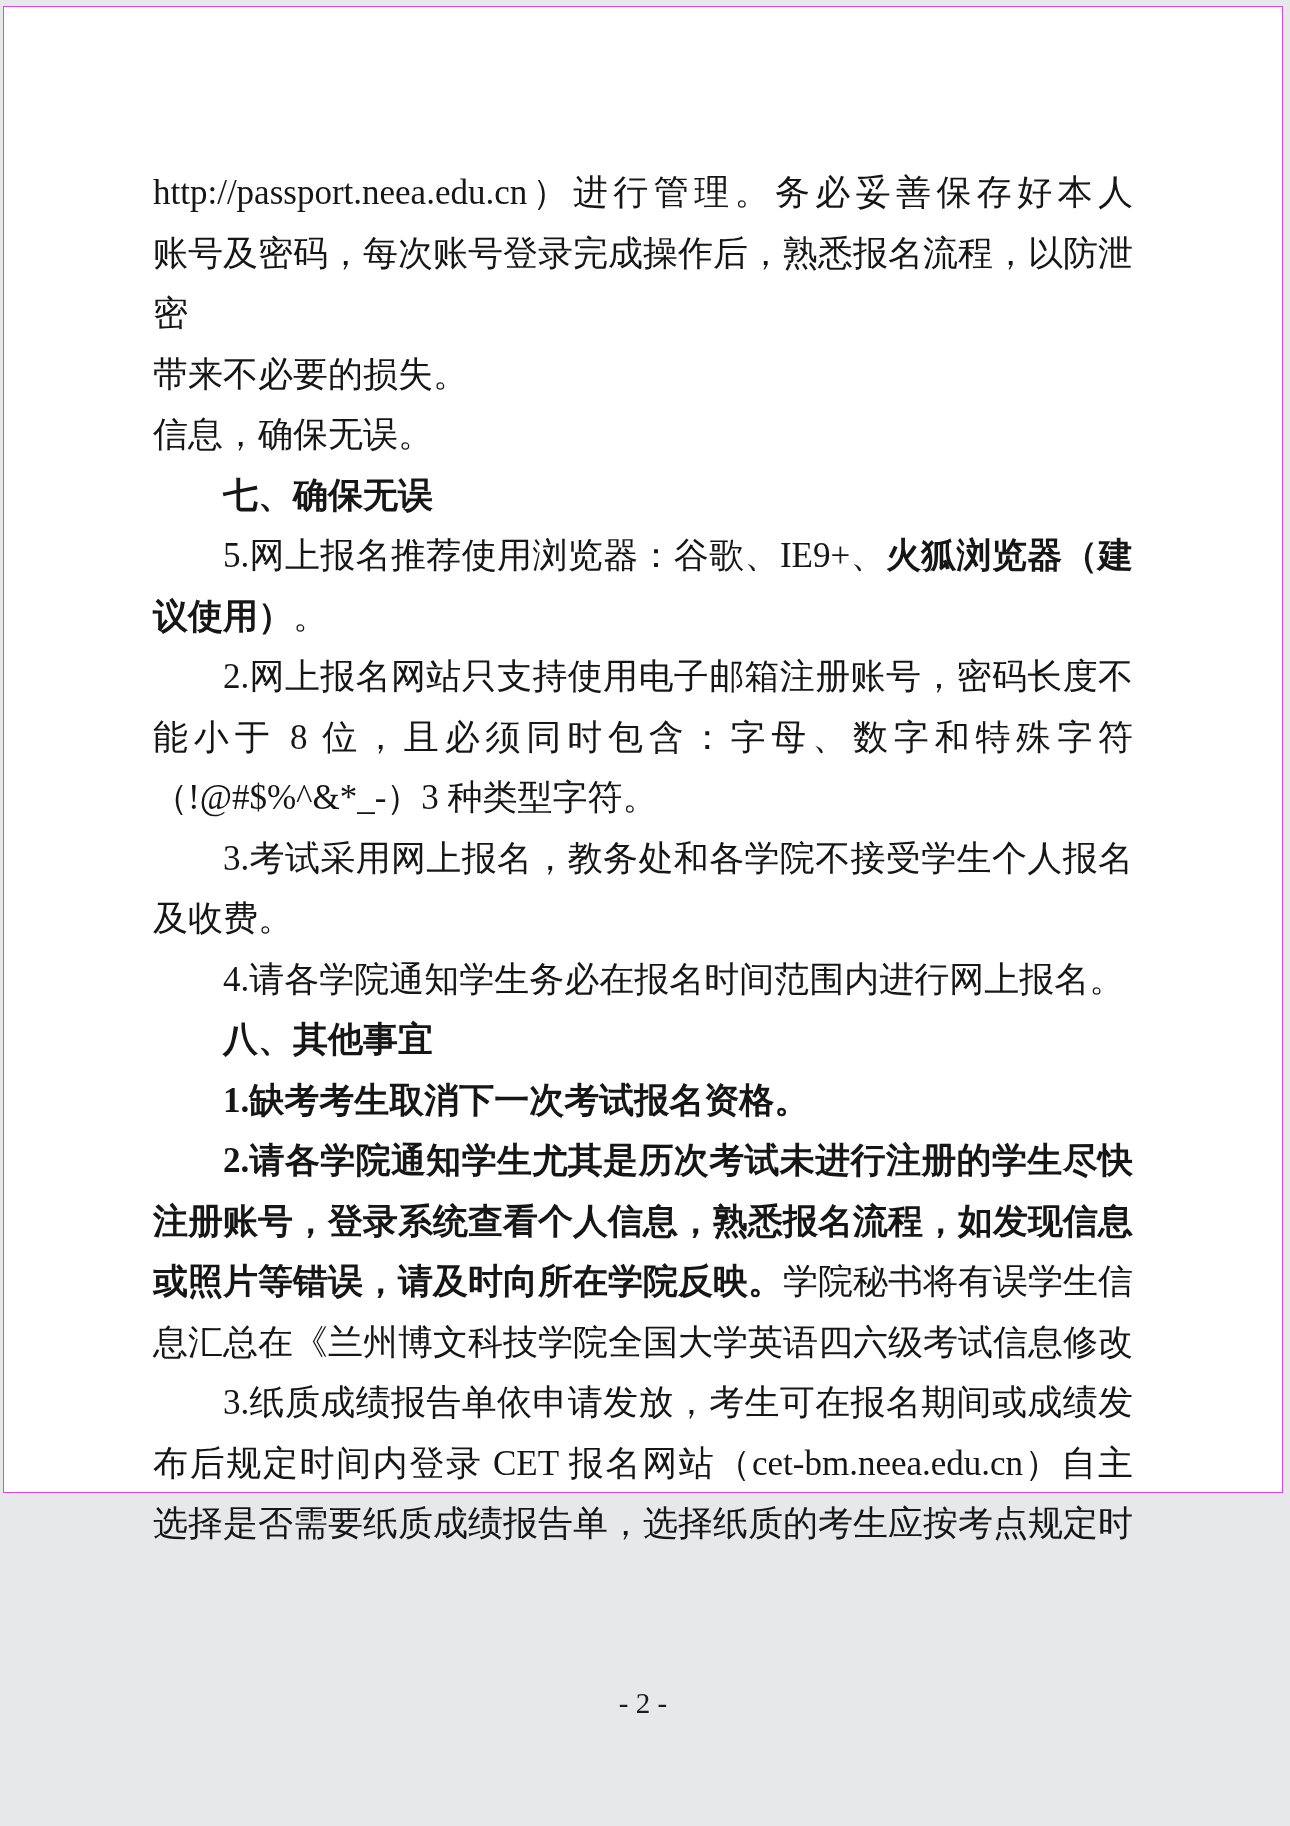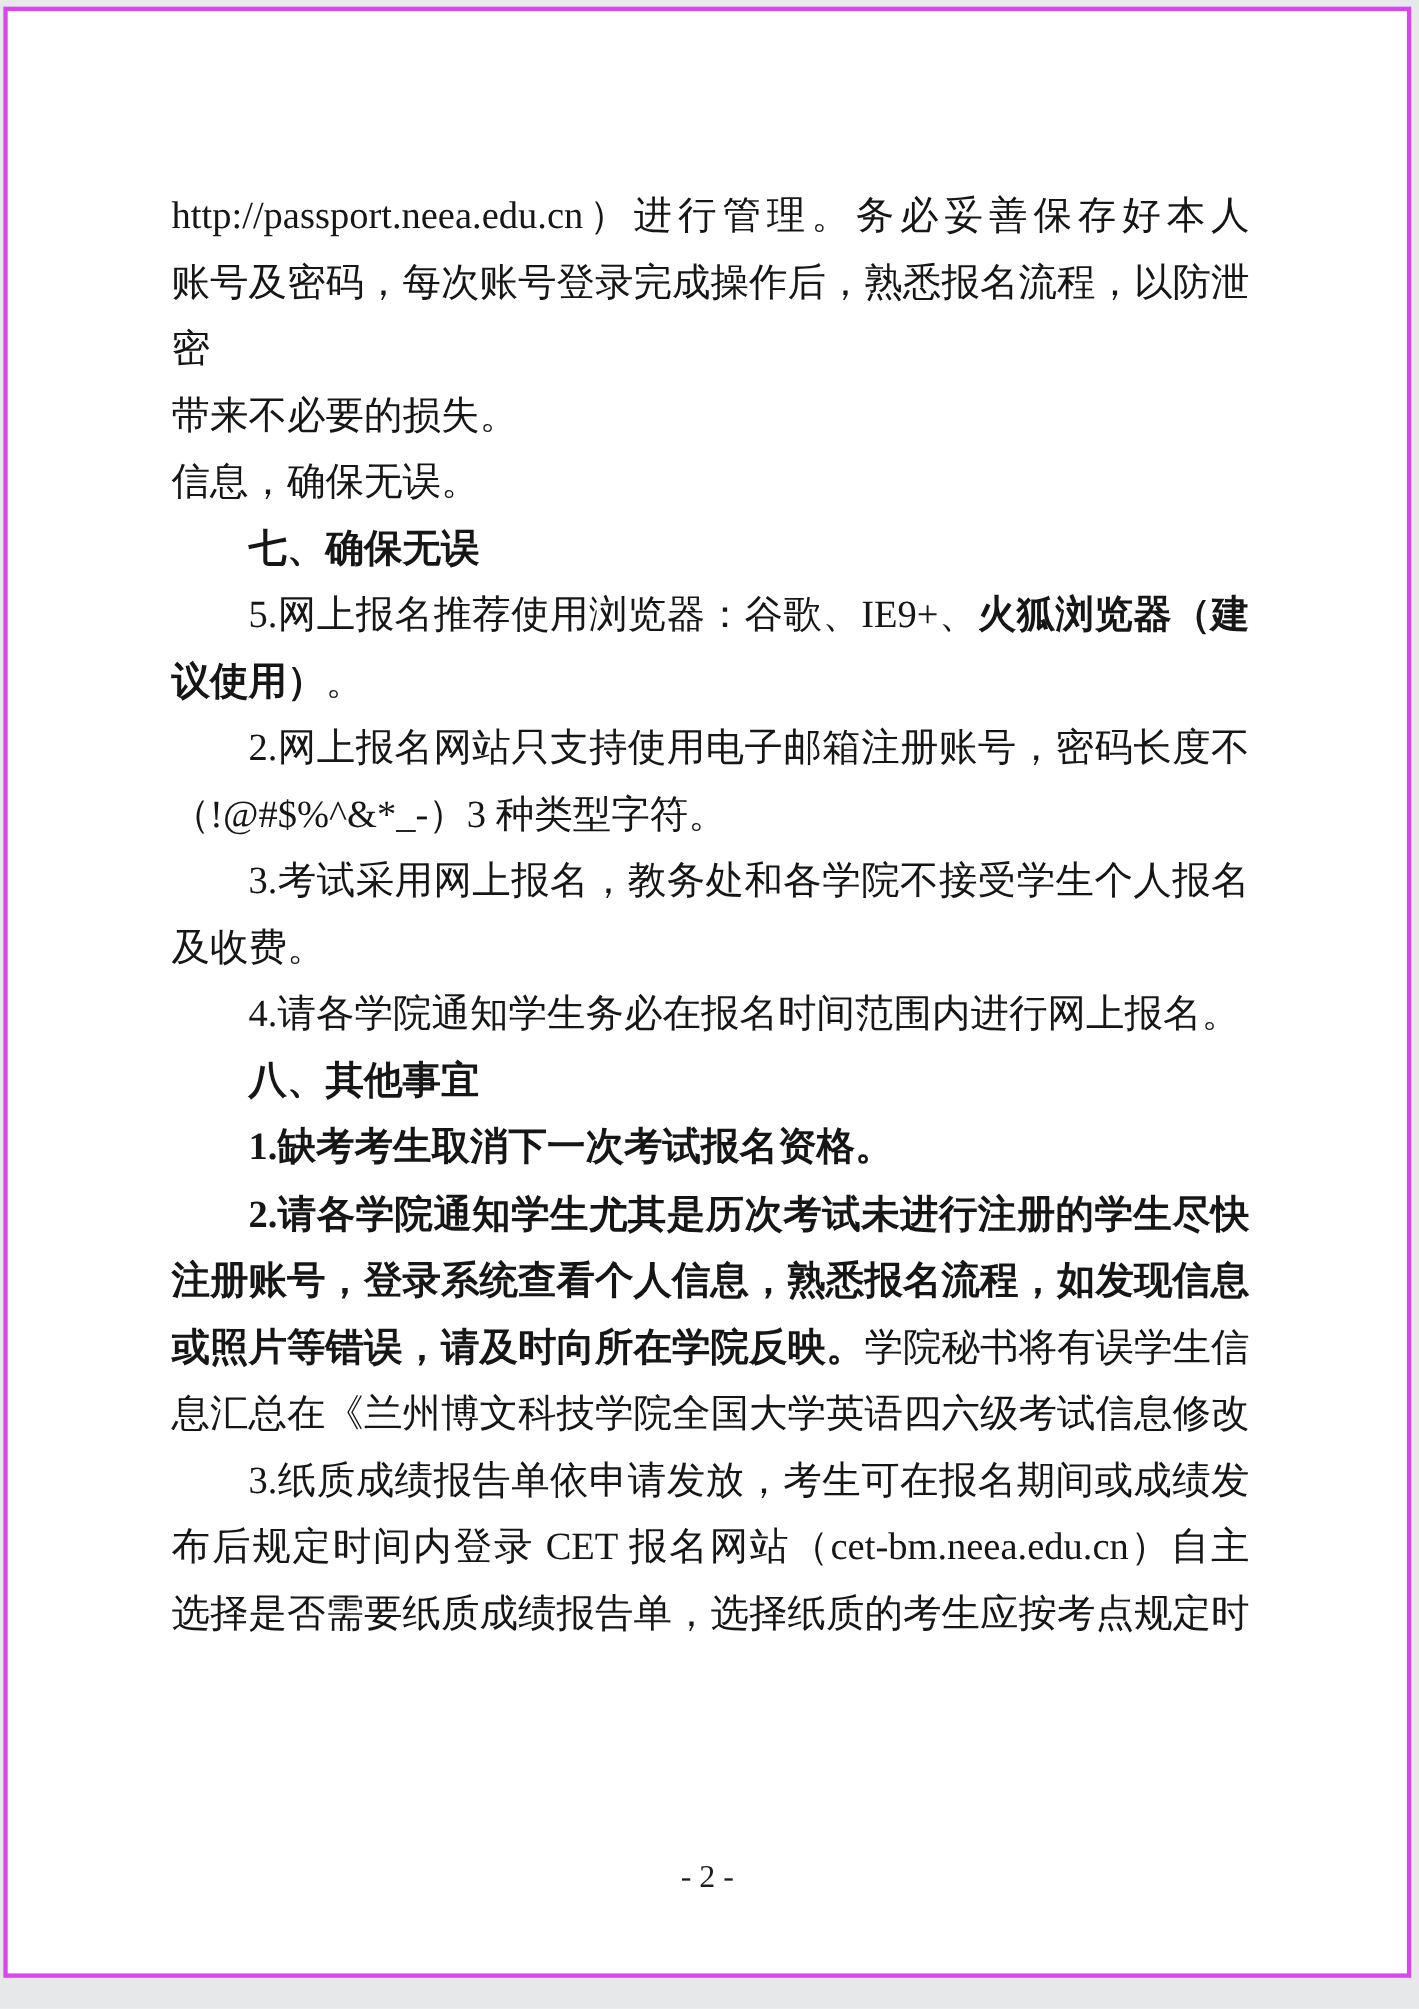--- a/index.html
+++ b/index.html
@@ -9,23 +9,23 @@
     height: 1826px;
     overflow: hidden;
     background: #e7e8ea;
     font-family: "Liberation Serif", "DejaVu Serif", serif;
   }
   .page {
     position: absolute;
     left: 3px;
     top: 6px;
     width: 1280px;
-    height: 1792px;
+    height: 1487px;
     background: #ffffff;
-    border: 4px solid #d946ef;
+    border: 1px solid #d946ef;
     box-sizing: border-box;
   }
   .content {
     position: absolute;
     left: 149px;   
     top: 156px;    
     width: 980px;
   }
   .line {
     font-size: 35px;
@@ -65,20 +65,21 @@
     <div class="line"><span>带来不必要的损失。</span></div>
 
     <div class="line"><span>信息，确保无误。</span></div>
 
     <div class="line indent"><span class="b">七、确保无误</span></div>
 
     <div class="line indent full"><span>5.网上报名推荐使用浏览器：谷歌、IE9+、</span><span class="b">火狐浏览器（建</span></div>
     <div class="line"><span class="b">议使用）</span><span>。</span></div>
 
     <div class="line indent full"><span>2.网上报名网站只支持使用电子邮箱注册账号，密码长度不</span></div>
+    <div class="line full"><span>能小于 8 位，且必须同时包含：字母、数字和特殊字符</span></div>
     <div class="line"><span>（!@#$%^&amp;*_-）3 种类型字符。</span></div>
 
     <div class="line indent full"><span>3.考试采用网上报名，教务处和各学院不接受学生个人报名</span></div>
     <div class="line"><span>及收费。</span></div>
 
     <div class="line indent"><span>4.请各学院通知学生务必在报名时间范围内进行网上报名。</span></div>
 
     <div class="line indent"><span class="b">八、其他事宜</span></div>
 
     <div class="line indent"><span class="b">1.缺考考生取消下一次考试报名资格。</span></div>

